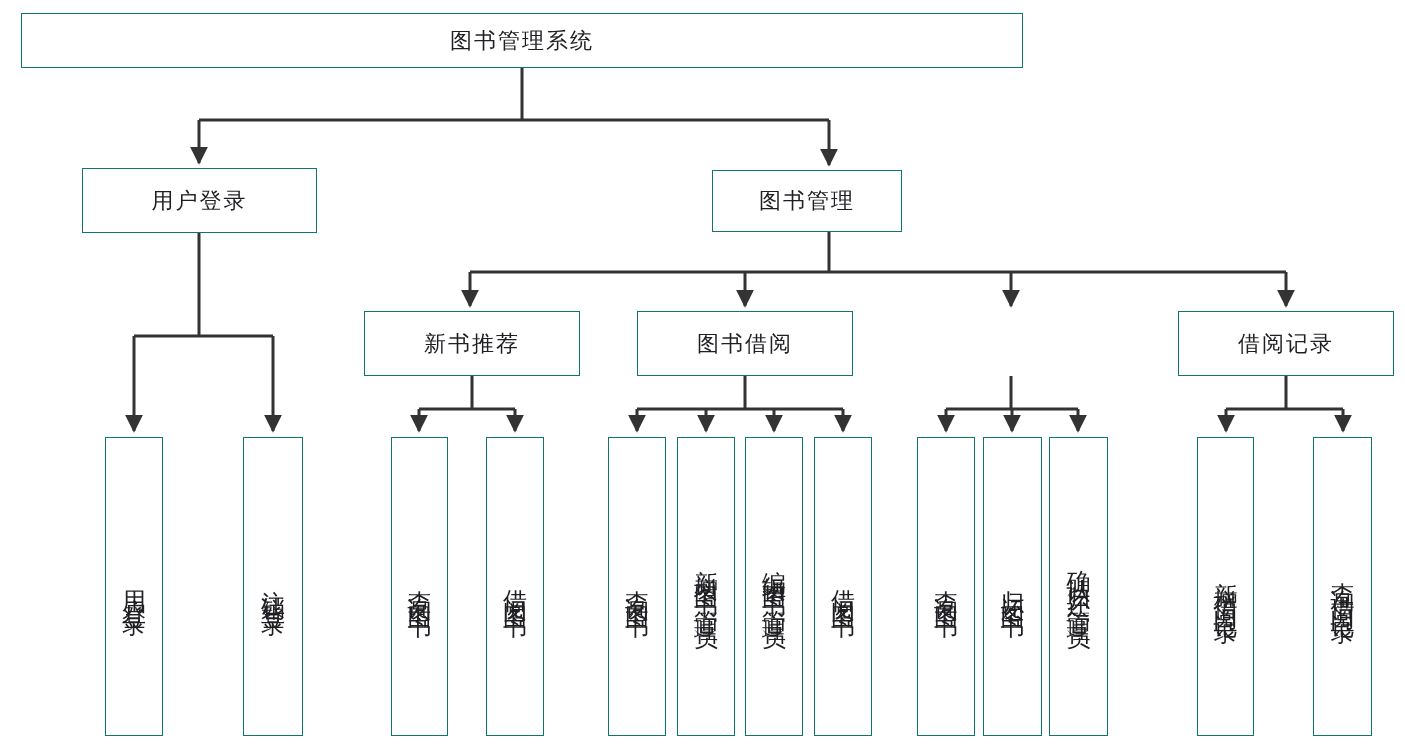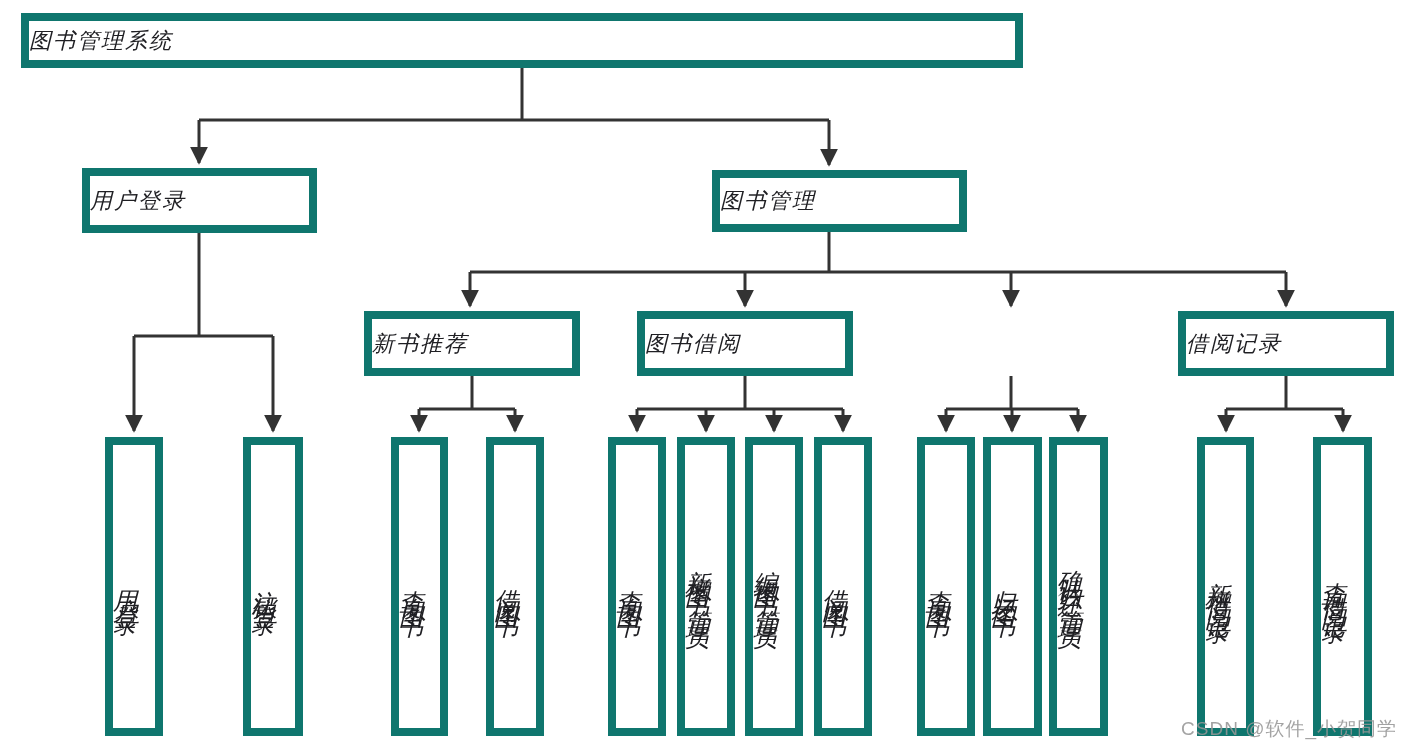--- a/index.html
+++ b/index.html
@@ -7,26 +7,25 @@
     position:relative;
     width:1405px;height:747px;
     background:#ffffff;
     font-family:"Liberation Sans","DejaVu Sans",sans-serif;
     overflow:hidden;
   }
   #wires{position:absolute;left:0;top:0;z-index:1;}
   .node{
     position:absolute;
     box-sizing:border-box;
-    border:8px solid #0f766e;
+    border:1px solid #0f766e;
     background:#ffffff;
-    display:flex;align-items:center;
+    display:flex;align-items:center;justify-content:center;
     z-index:2;
     color:#1f1f23;
-    font-style:italic;
   }
   .node.h span{
     font-size:22px;
     letter-spacing:2px;
     white-space:nowrap;
   }
   .node.v span{
     writing-mode:vertical-rl;
     text-orientation:mixed;
     font-size:24px;
@@ -92,21 +91,21 @@
     </g>
   </svg>
 
   <div class="node h" style="left:21px;top:13px;width:1002px;height:55px">
     <span>图书管理系统</span>
   </div>
 
   <div class="node h" style="left:82px;top:168px;width:235px;height:65px">
     <span>用户登录</span>
   </div>
-  <div class="node h" style="left:712px;top:170px;width:255px;height:62px">
+  <div class="node h" style="left:712px;top:170px;width:190px;height:62px">
     <span>图书管理</span>
   </div>
 
   <div class="node h" style="left:637px;top:311px;width:216px;height:65px">
     <span>图书借阅</span>
   </div>
   <div class="node h" style="left:364px;top:311px;width:216px;height:65px">
     <span>新书推荐</span>
   </div>
   <div class="node h" style="left:1178px;top:311px;width:216px;height:65px">
@@ -150,15 +149,14 @@
     <span>确认归还（管理员）</span>
   </div>
 
   <div class="node v" style="left:1197px;top:437px;width:57px;height:299px">
     <span>新增借阅记录</span>
   </div>
   <div class="node v" style="left:1313px;top:437px;width:59px;height:299px">
     <span>查询借阅记录</span>
   </div>
 
-  <div id="watermark">CSDN @软件_小贺同学</div>
 
 </div>
 
 </body></html>

